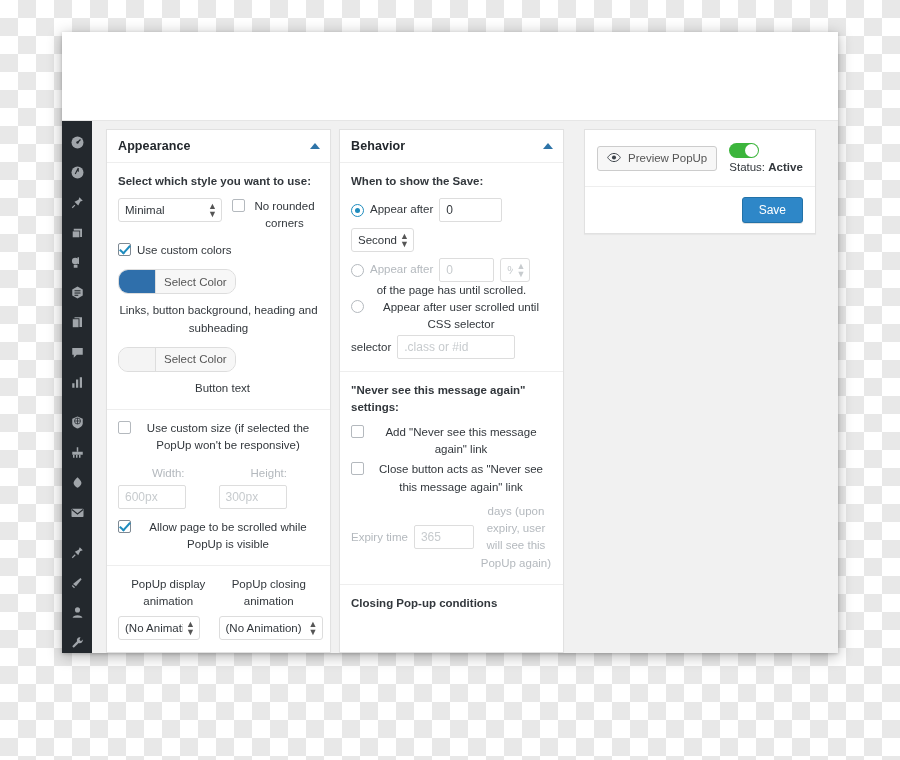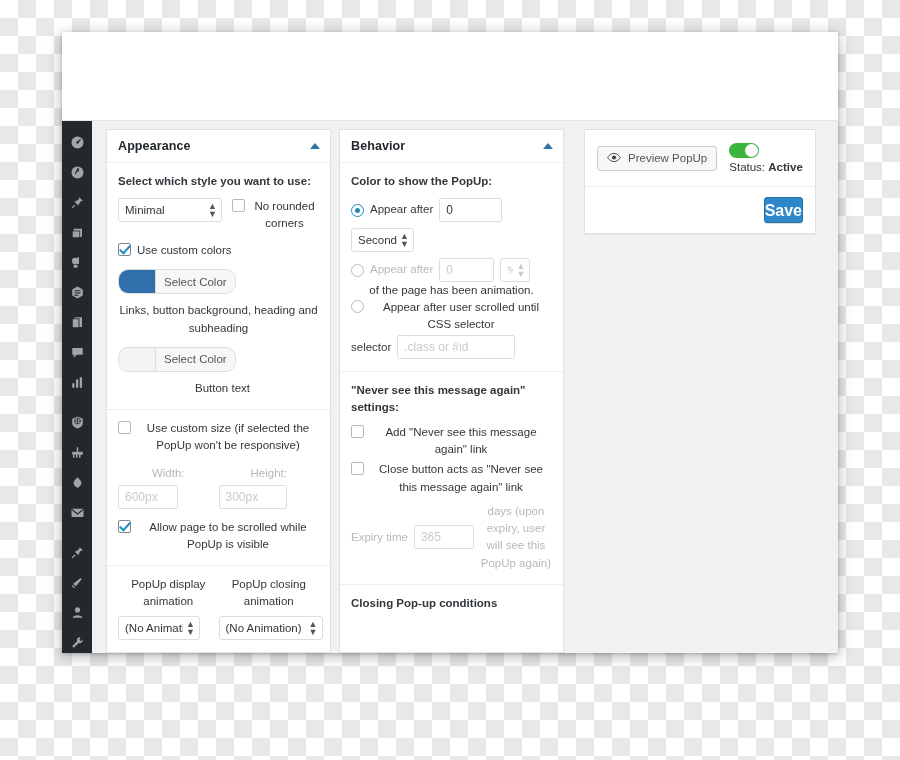--- a/index.html
+++ b/index.html
@@ -137,21 +137,21 @@
     width:30px;height:15px;border-radius:8px;background:#3cb53c;position:relative;
   }
   .switch .knob{
     position:absolute;right:1px;top:1px;width:13px;height:13px;border-radius:50%;background:#fff;
   }
   .status-lbl{font-size:11.5px;color:#32373c;}
   .status-lbl b{font-weight:bold;}
   .submit-minor{padding:10px 12px;display:flex;justify-content:flex-end;background:#fff;}
   .btn-primary{
     background:#2e87c8;border:1px solid #2272a8;border-radius:3px;color:#fff;
-    font-size:16px;font-weight:bold;padding:4px 0;height:26px;box-sizing:border-box;
+    font-size:12px;font-weight:normal;padding:4px 16px;height:26px;box-sizing:border-box;
     box-shadow:0 1px 0 rgba(0,0,0,.12);
   }
   .gap10{height:10px;}
 </style>
 </head>
 <body>
 
 <div id="checker"></div>
 
 <div id="window">
@@ -357,21 +357,21 @@
 
         <div class="pb-section">
           <div class="row" style="gap:6px;">
             <span class="cb"></span>
             <span class="txt">Use custom size (if selected the PopUp won't be responsive)</span>
           </div>
           <div class="gap10"></div>
           <div class="row" style="gap:0;">
             <div class="halfcol">
               <div class="txt muted">Width:</div>
-              <input class="wp" style="width: 60px; margin-top: 3px;" disabled="" placeholder="600px">
+              <input class="wp" style="width: 68px; margin-top: 3px;" disabled="" placeholder="600px">
             </div>
             <div class="halfcol">
               <div class="txt muted">Height:</div>
               <input class="wp" style="width: 68px; margin-top: 3px;" disabled="" placeholder="300px">
             </div>
           </div>
           <div class="gap10"></div>
           <div class="row" style="gap:6px;">
             <span class="cb checked"></span>
             <span class="txt">Allow page to be scrolled while PopUp is visible</span>
@@ -408,21 +408,21 @@
         </div>
       </div>
 
       <div class="postbox" style="align-self:stretch;">
         <div class="postbox-hd">
           <h2>Behavior</h2>
           <span class="toggle-arrow"></span>
         </div>
 
         <div class="pb-section">
-          <div class="lbl-strong">Color to show the PopUp:</div>
+          <div class="lbl-strong">When to show the Save:</div>
 
           <div class="row" style="gap:6px;align-items:center;">
             <span class="rb checked"></span>
             <span class="txt">Appear after</span>
             <input class="wp" style="width: 63px;" value="0">
           </div>
           <div style="height:6px;"></div>
           <span class="selwrap">
             <select class="wp" style="width:63px;">
               <option>Seconds</option>
@@ -441,21 +441,21 @@
             <span class="selwrap">
               <select class="wp" style="width:30px;color:#c7cbce;">
                 <option>%</option>
               </select>
               <span class="updown" style="color:#c7cbce;">
                   <span>▲</span>
                   <span>▼</span>
                 </span>
             </span>
           </div>
-          <div class="txt">of the page has been animation.</div>
+          <div class="txt">of the page has until scrolled.</div>
 
           <div class="row" style="gap:6px;">
             <span class="rb"></span>
             <span class="txt">Appear after user scrolled until CSS selector</span>
           </div>
           <div class="row" style="gap:6px;align-items:center;margin-top:2px;">
             <span class="txt">selector</span>
             <input class="wp" style="width: 118px;" disabled="" placeholder=".class or #id">
           </div>
         </div>

